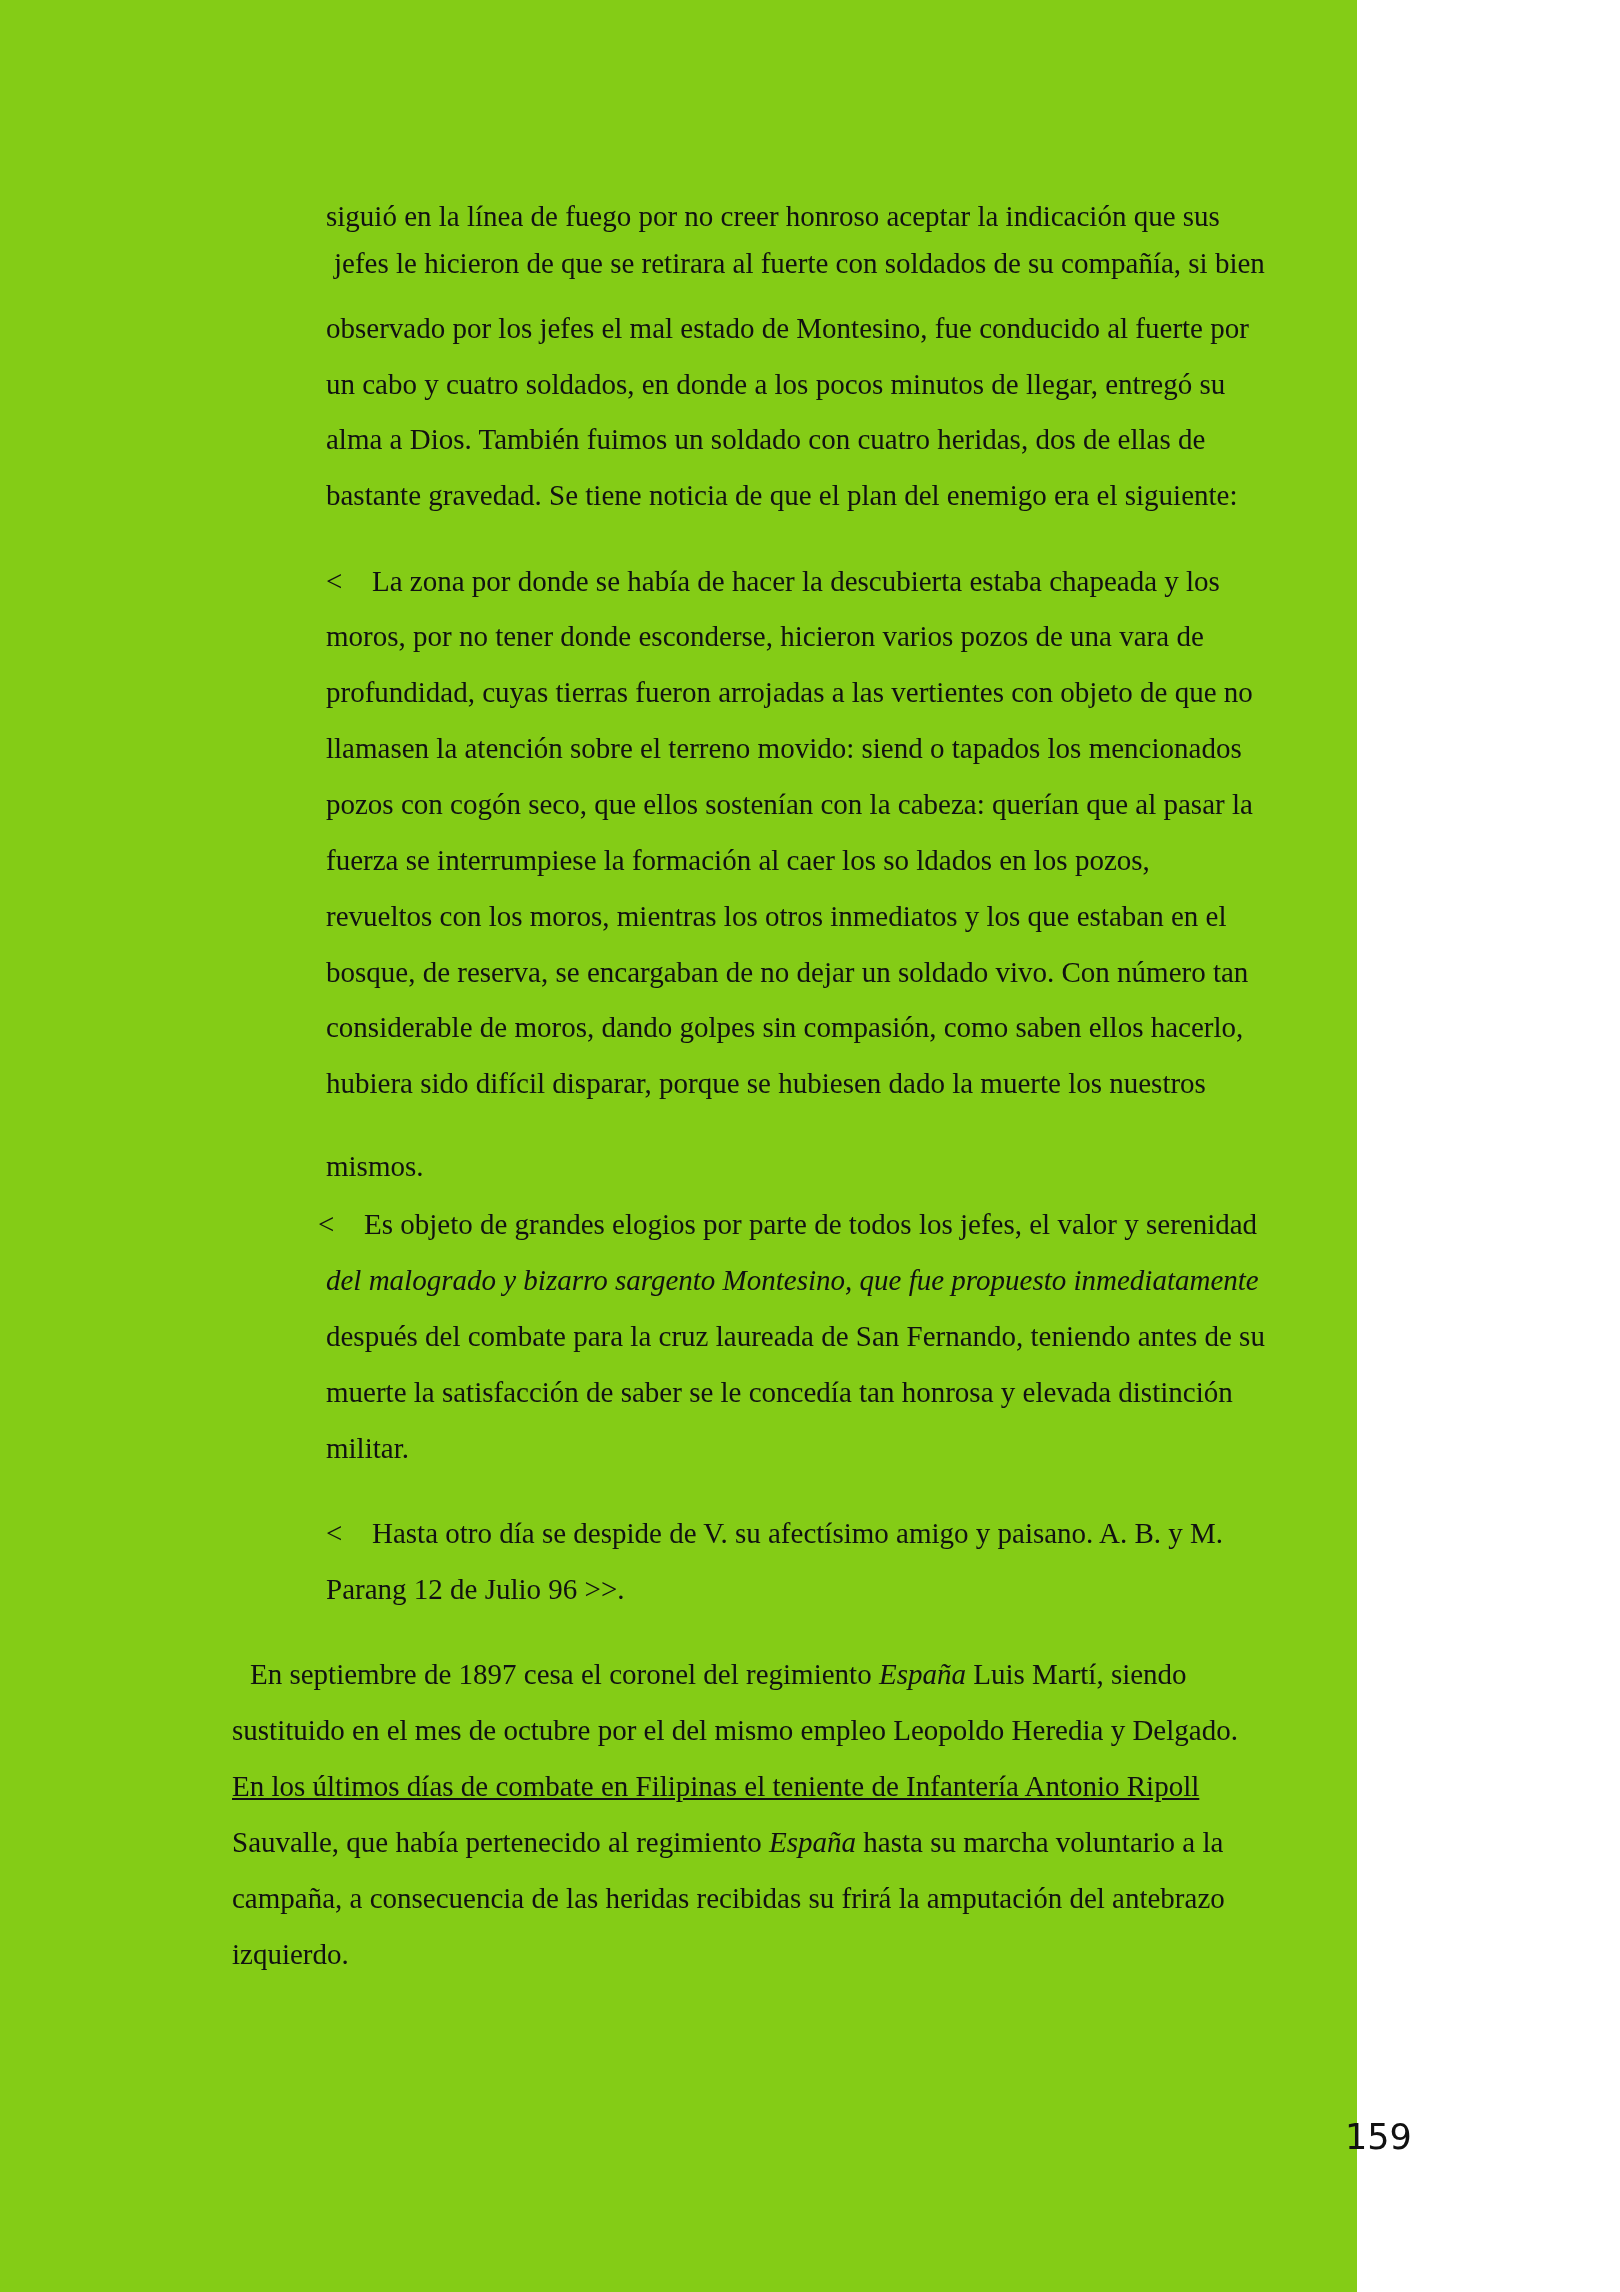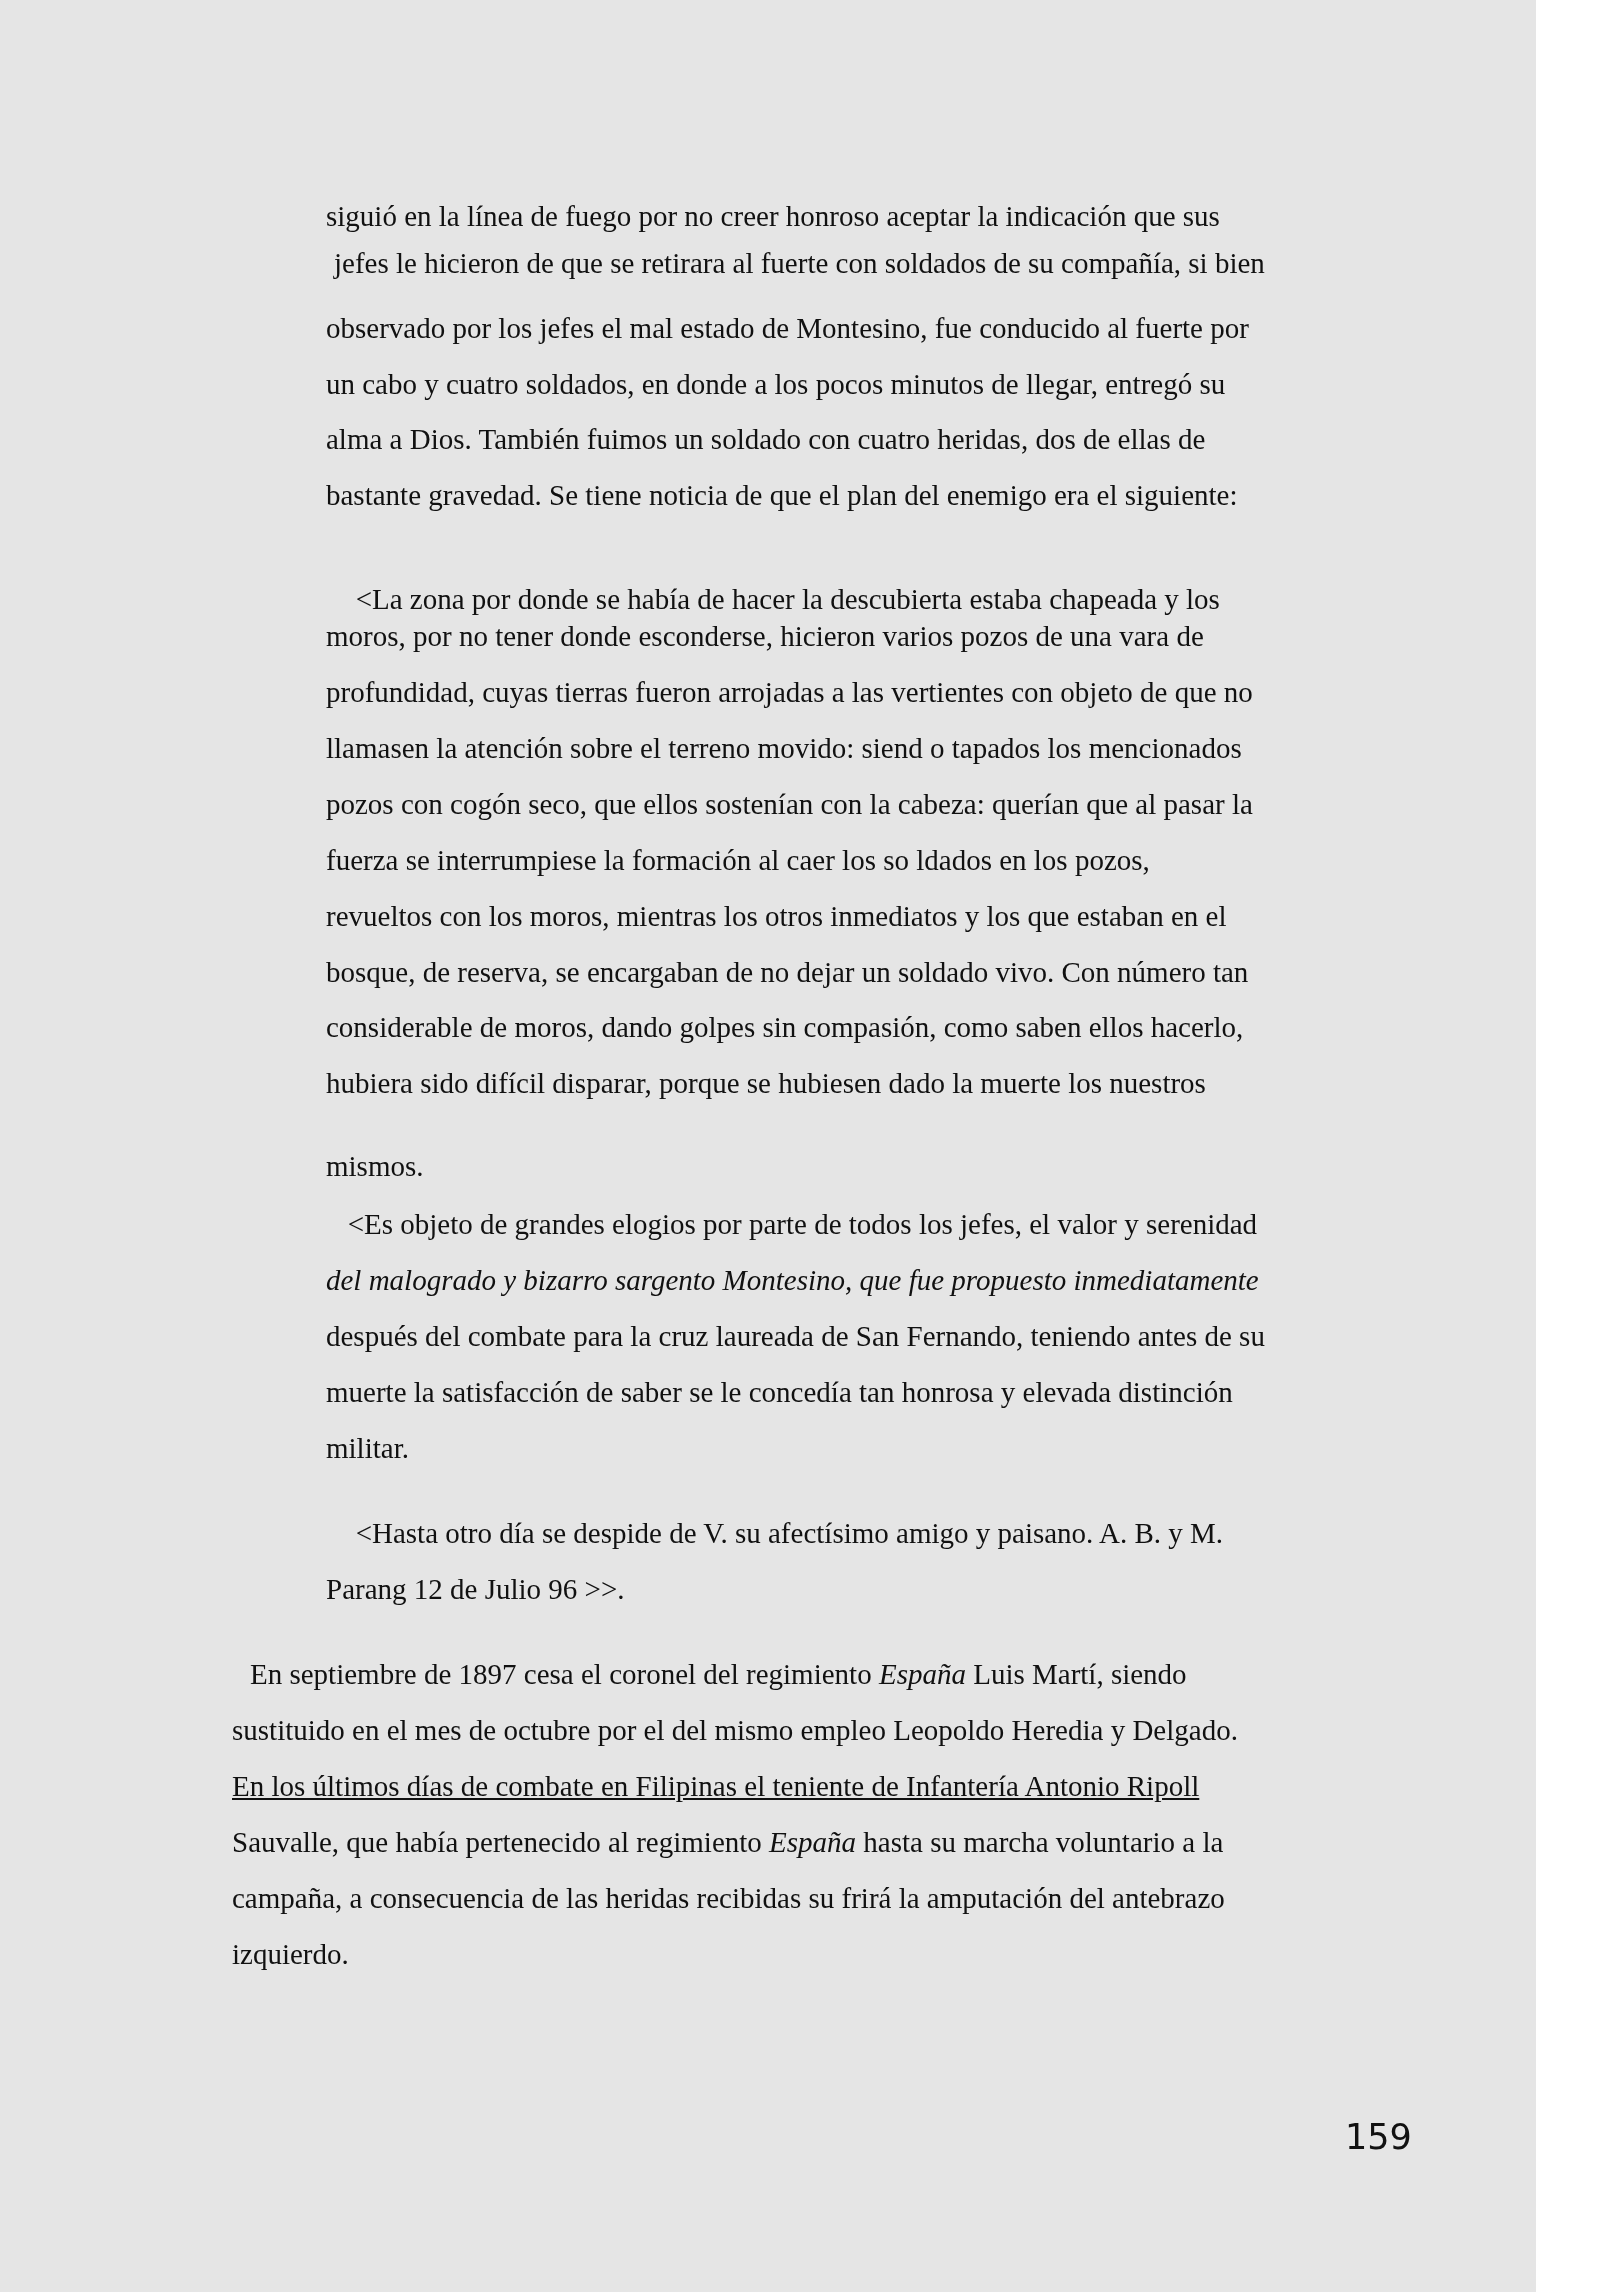--- a/index.html
+++ b/index.html
@@ -1,17 +1,17 @@
 <!DOCTYPE html>
 <html><head>
 <meta charset="utf-8">
 <style>
   html, body { margin: 0; padding: 0; background: #ffffff; }
   body { width: 1620px; height: 2293px; position: relative; overflow: hidden; }
-  .page { position: absolute; left: 0; top: 0; width: 1536px; height: 2293px; background: #e5e5e5; text-align: right; }
+  .page { position: absolute; left: 0; top: 0; width: 1357px; height: 2293px; background: #84cc16; }
   .line {
     position: absolute;
     font-family: "Liberation Serif", serif;
     font-size: 29px;
     color: #111111;
     white-space: pre;
     line-height: 1;
   }
   .line .marker { display: inline-block; width: 46px; }
   .line em { font-style: italic; }
@@ -29,21 +29,21 @@
 <body>
 
 <div class="page">
   <div id="text-layer">
       <div class="line" style="left: 326px; top: 202px;"><span>siguió en la línea de fuego por no creer honroso aceptar la indicación que sus</span></div>
       <div class="line" style="left: 326px; top: 249px; margin-left: 8px;"><span>jefes le hicieron de que se retirara al fuerte con soldados de su compañía, si bien</span></div>
       <div class="line" style="left: 326px; top: 314px;"><span>observado por los jefes el mal estado de Montesino, fue conducido al fuerte por</span></div>
       <div class="line" style="left: 326px; top: 370px;"><span>un cabo y cuatro soldados, en donde a los pocos minutos de llegar, entregó su</span></div>
       <div class="line" style="left: 326px; top: 425px;"><span>alma a Dios. También fuimos un soldado con cuatro heridas, dos de ellas de</span></div>
       <div class="line" style="left: 326px; top: 481px;"><span>bastante gravedad. Se tiene noticia de que el plan del enemigo era el siguiente:</span></div>
-      <div class="line" style="left: 326px; top: 567px; margin-top: 18px;"><span class="marker">&lt;</span><span>La zona por donde se había de hacer la descubierta estaba chapeada y los</span></div>
+      <div class="line" style="left: 326px; top: 567px;"><span class="marker">&lt;</span><span>La zona por donde se había de hacer la descubierta estaba chapeada y los</span></div>
       <div class="line" style="left: 326px; top: 622px;"><span>moros, por no tener donde esconderse, hicieron varios pozos de una vara de</span></div>
       <div class="line" style="left: 326px; top: 678px;"><span>profundidad, cuyas tierras fueron arrojadas a las vertientes con objeto de que no</span></div>
       <div class="line" style="left: 326px; top: 734px;"><span>llamasen la atención sobre el terreno movido: siend o tapados los mencionados</span></div>
       <div class="line" style="left: 326px; top: 790px;"><span>pozos con cogón seco, que ellos sostenían con la cabeza: querían que al pasar la</span></div>
       <div class="line" style="left: 326px; top: 846px;"><span>fuerza se interrumpiese la formación al caer los so ldados en los pozos,</span></div>
       <div class="line" style="left: 326px; top: 902px;"><span>revueltos con los moros, mientras los otros inmediatos y los que estaban en el</span></div>
       <div class="line" style="left: 326px; top: 958px;"><span>bosque, de reserva, se encargaban de no dejar un soldado vivo. Con número tan</span></div>
       <div class="line" style="left: 326px; top: 1013px;"><span>considerable de moros, dando golpes sin compasión, como saben ellos hacerlo,</span></div>
       <div class="line" style="left: 326px; top: 1069px;"><span>hubiera sido difícil disparar, porque se hubiesen dado la muerte los nuestros</span></div>
       <div class="line" style="left: 326px; top: 1125px; margin-top: 27px;"><span>mismos.</span></div>

